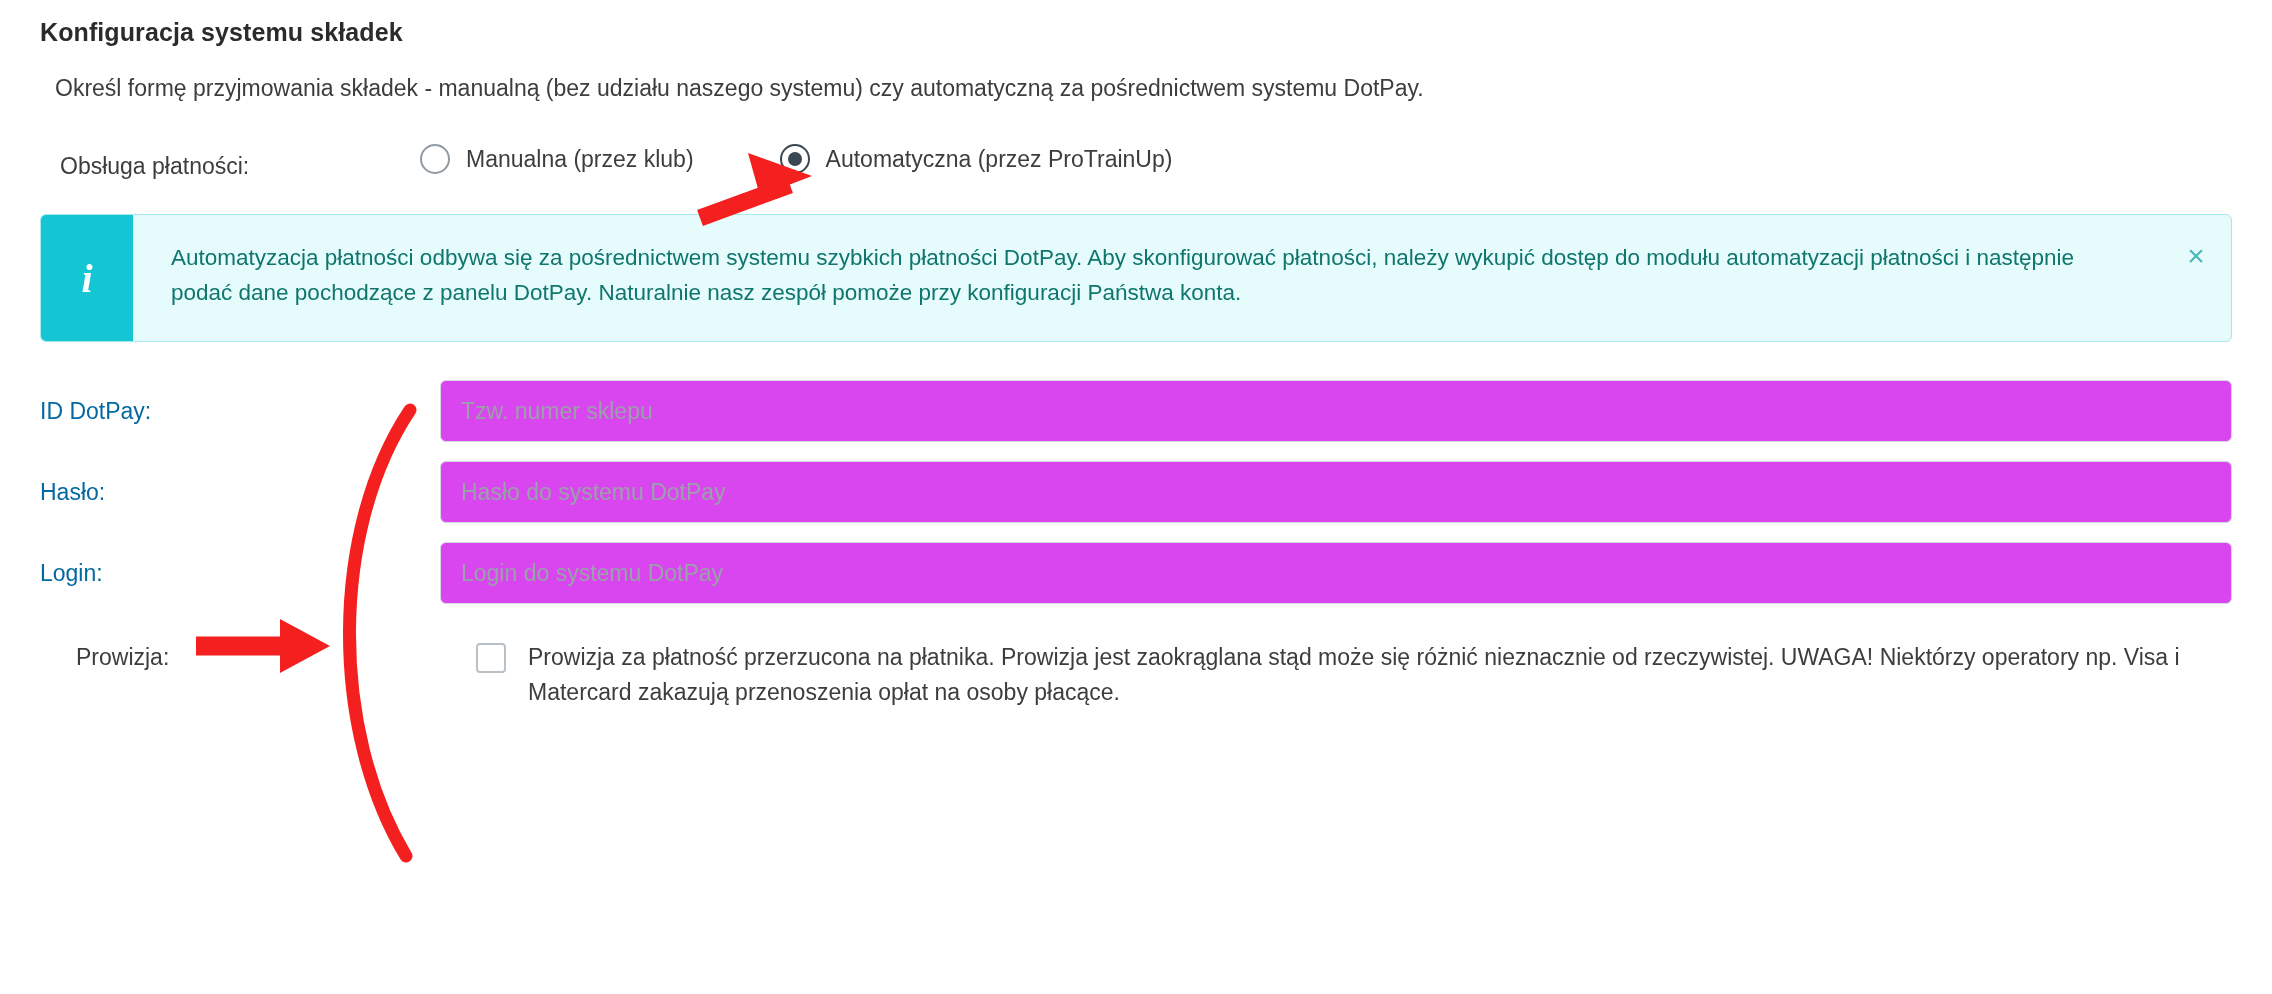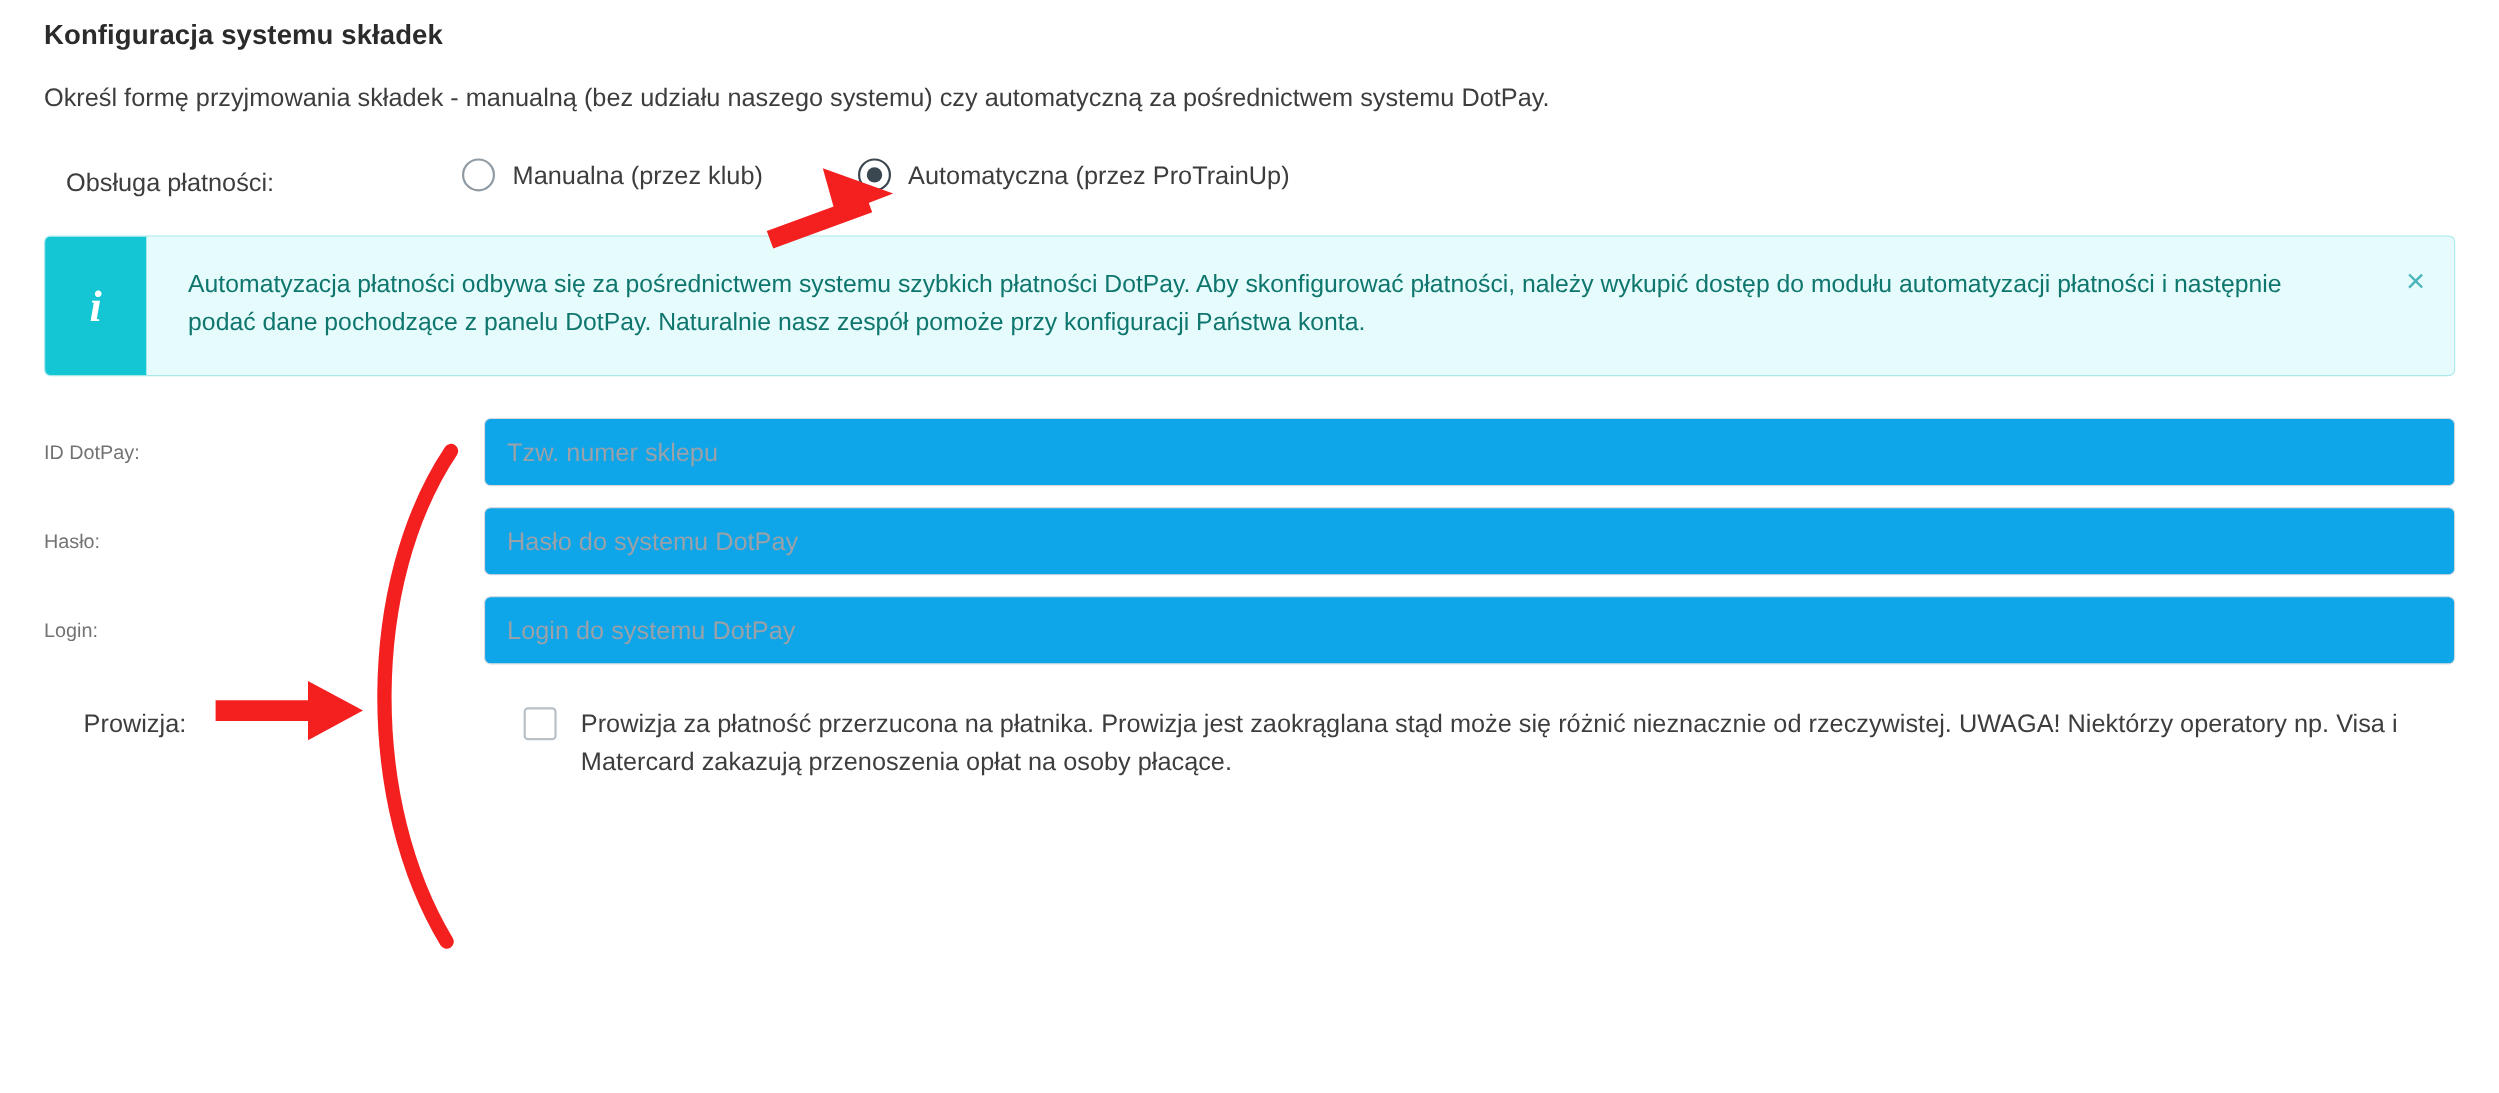--- a/index.html
+++ b/index.html
@@ -23,21 +23,21 @@
   .section-title {
     font-size: 25px;
     font-weight: bold;
     color: #2b2b2b;
     margin: 0 0 26px 0;
     letter-spacing: .1px;
   }
   .section-desc {
     font-size: 23px;
     color: #3d3d3d;
-    margin: 0 0 40px 0;
+    margin: 0 0 40px 15px;
     line-height: 1.35;
   }
   .form-row {
     display: flex;
     align-items: flex-start;
     margin-bottom: 0;
     margin-left: 20px;
   }
   .form-label {
     width: 360px;
@@ -122,29 +122,29 @@
 
   
   .field-row {
     display: flex;
     align-items: center;
     margin-bottom: 19px;
   }
   .field-label {
     width: 400px;
     flex: 0 0 400px;
-    font-size: 18px;
-    color: #737373;
+    font-size: 23px;
+    color: #0369a1;
   }
   .field-input {
     flex: 1 1 auto;
     height: 62px;
     border: 1px solid #d6dade;
     border-radius: 6px;
-    background: #0ea5e9;
+    background: #d946ef;
     font-size: 23px;
     color: #333;
     padding: 0 20px;
     font-family: "Liberation Sans", sans-serif;
     outline: none;
   }
   .field-input::placeholder { color: #9aa1a8; }
 
   
   .check-row {

